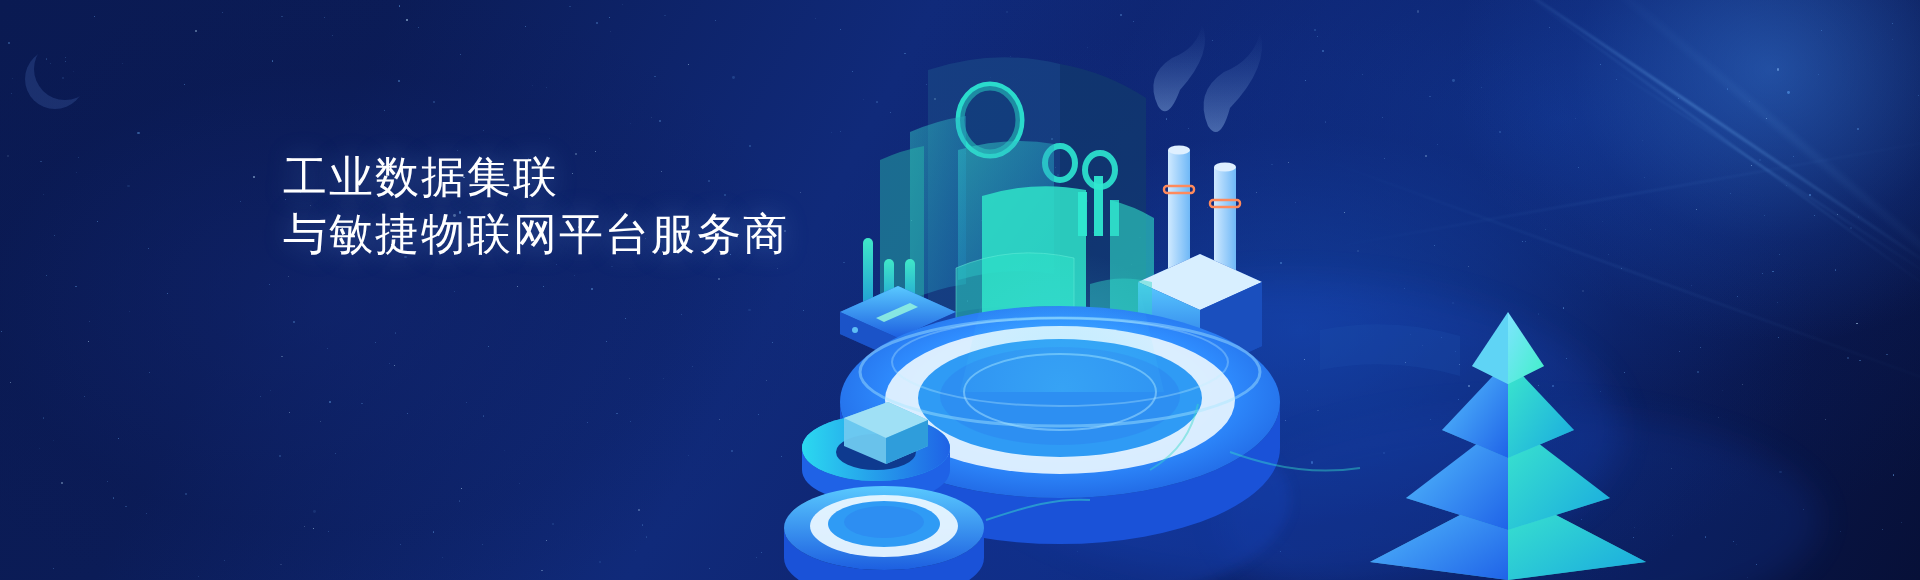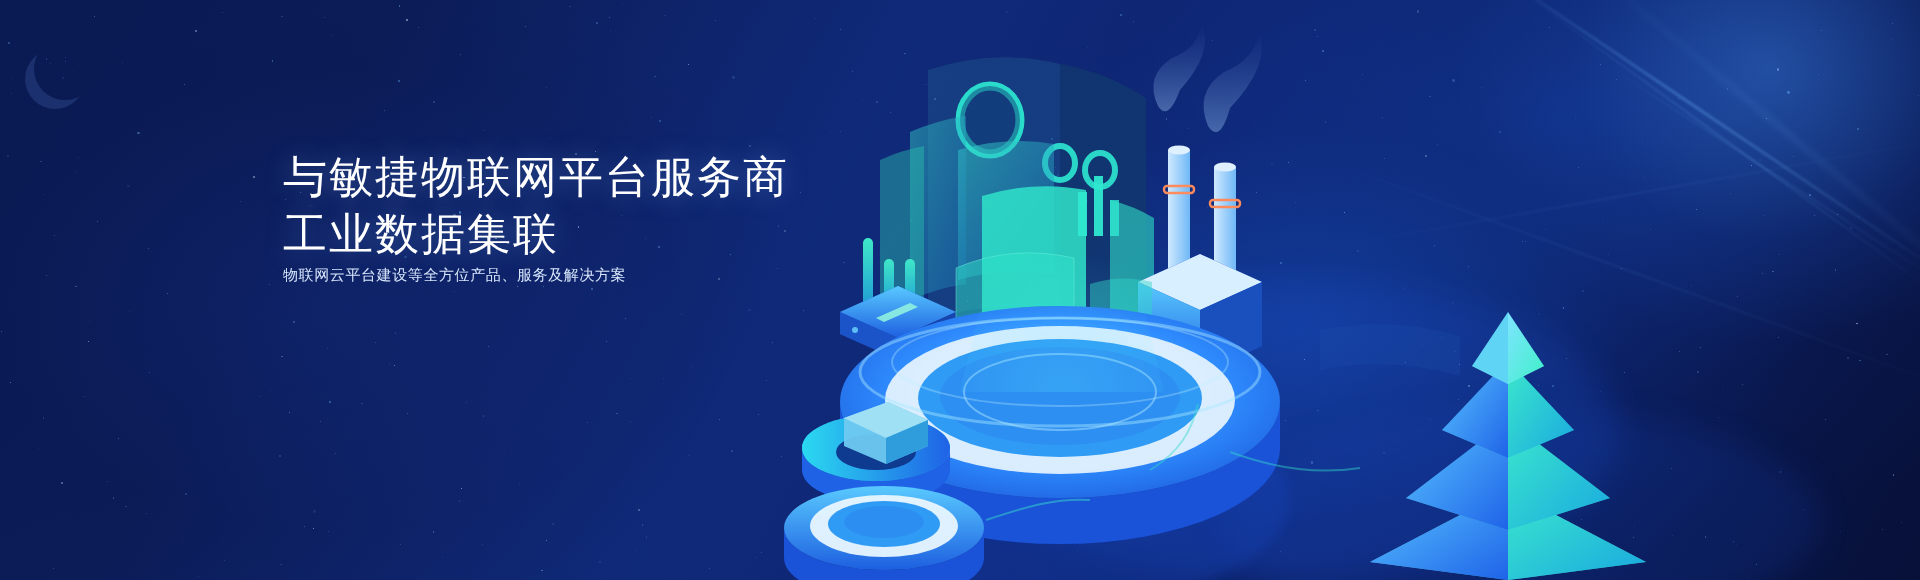--- a/index.html
+++ b/index.html
@@ -725,18 +725,17 @@
         <path d="M784 366 L 748 312 L 748 384 z" fill="url(#gPyrTop)"></path>
       </g>
 
       <path d="M470 452 C 520 470, 560 474, 600 468" fill="none" stroke="#35d9c9" stroke-width="2" opacity=".45"></path>
 
       <path d="M560 330 q70 -14 140 6 l0 40 q-70 -20 -140 -6 z" fill="#1b4fae" opacity=".28"></path>
     </svg>
   </div>
 
   <div class="copy">
+    <div class="headline">工业数据集联</div>
     <div class="headline">与敏捷物联网平台服务商</div>
-    <div class="headline">工业数据集联</div>
-    <div class="subcopy" style="margin-top:0">物联网云平台建设等全方位产品、服务及解决方案</div>
   </div>
 
 </div>
 
 </body></html>

